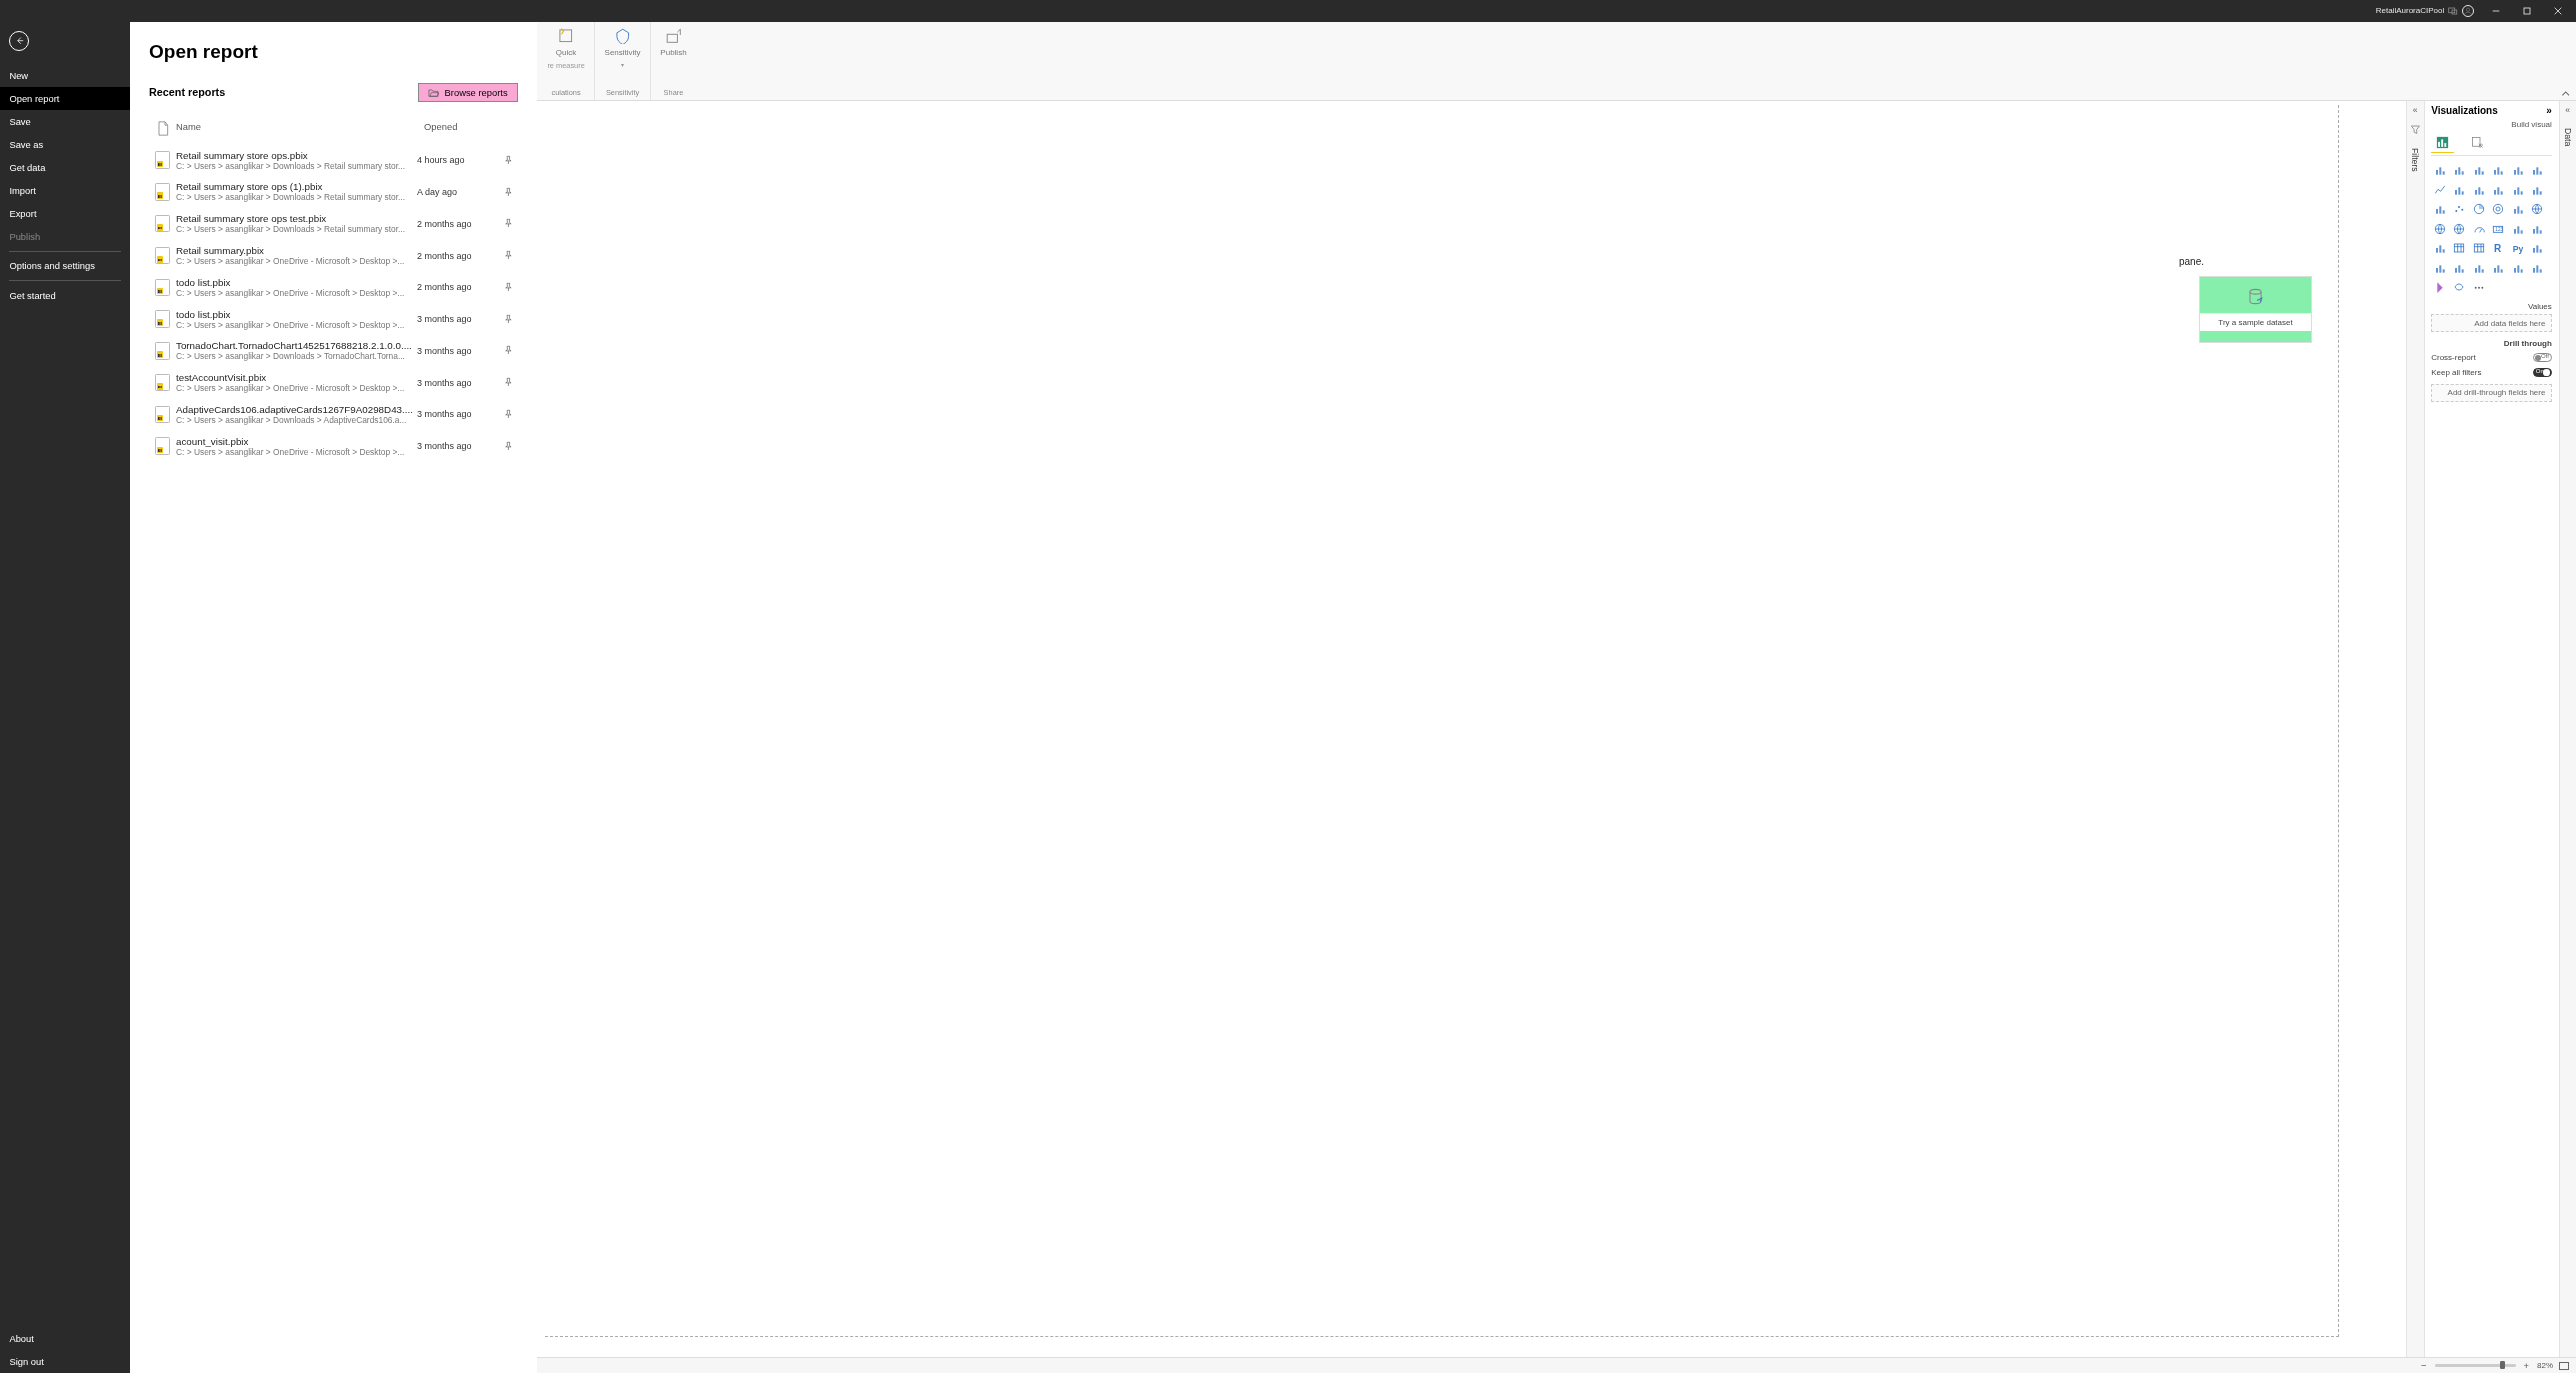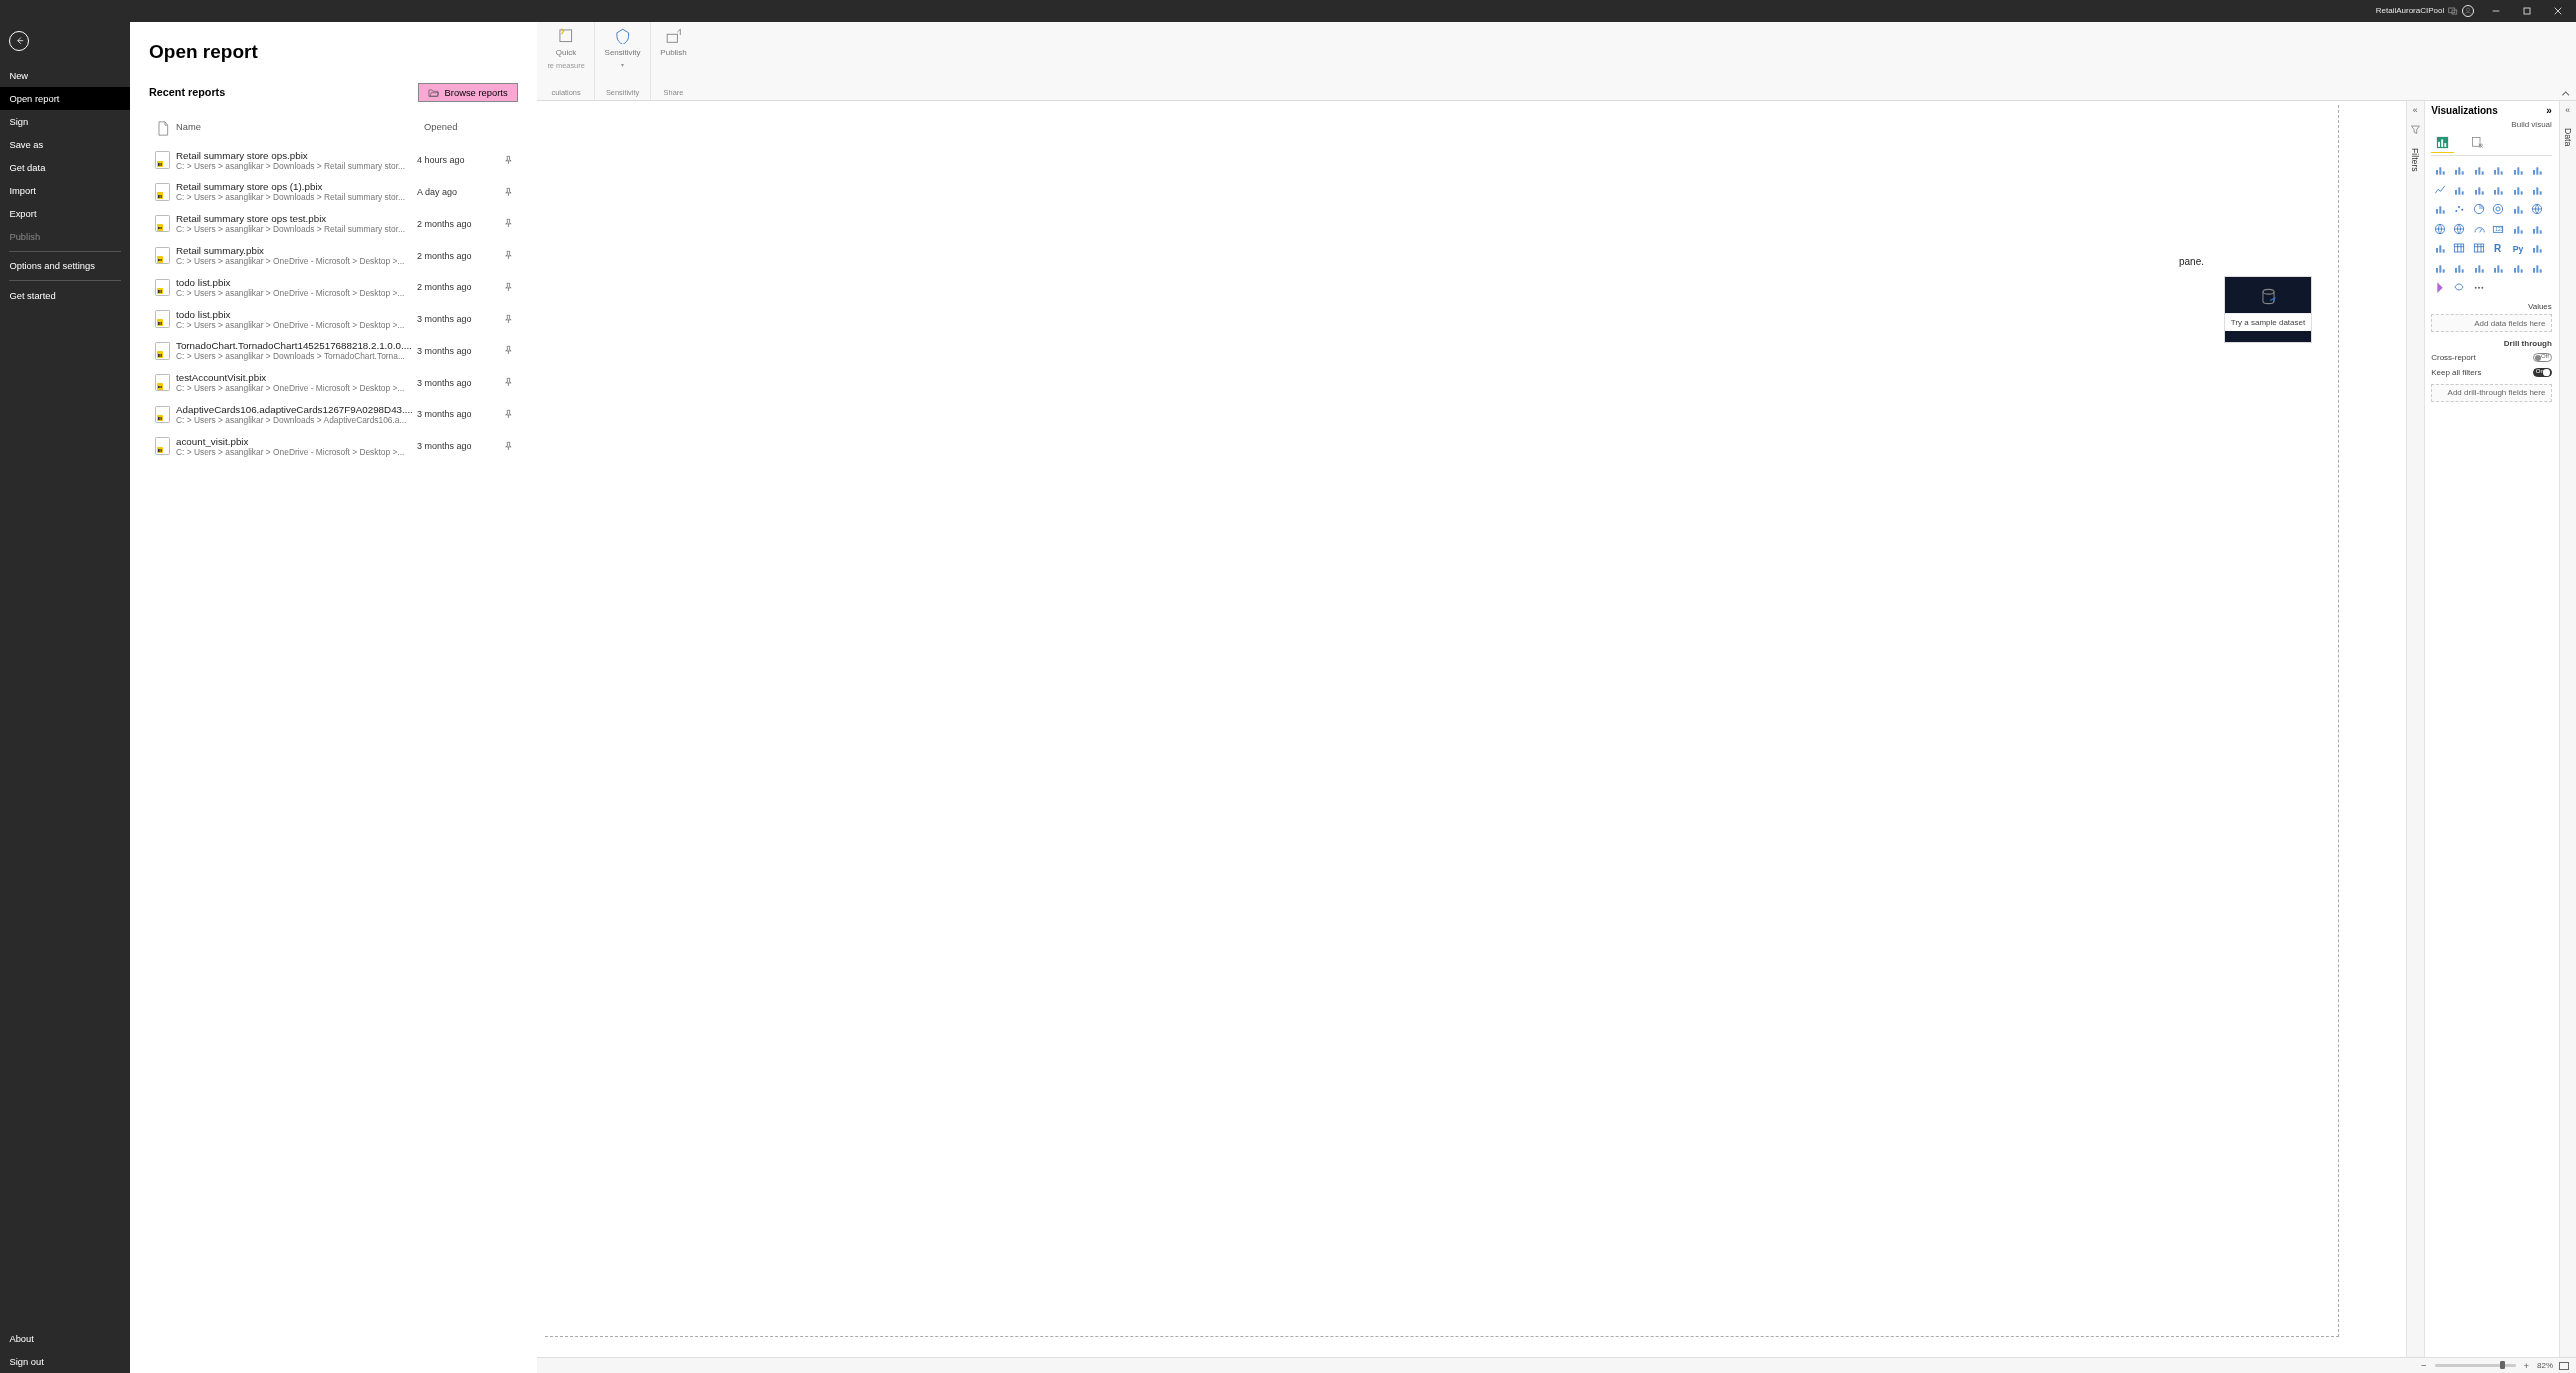--- a/index.html
+++ b/index.html
@@ -125,22 +125,22 @@
     flex:1;display:flex;position:relative;background:#fff;
   }
   .canvas {
     flex:1;position:relative;padding:2px;overflow:hidden;
   }
   .canvas-border{
     position:absolute;top:4px;left:545px;right:67px;bottom:20px;
     border:0.7px dashed #aaa;border-left:none;border-top:none;
   }
   .sample-card{
-    position:absolute;top:175px;right:94px;width:88px;height:67px;
-    border:0.7px solid #ddd;background:#0f172a;display:flex;flex-direction:column;
+    position:absolute;top:175px;right:94px;width:113px;height:67px;
+    border:0.7px solid #ddd;background:#86efac;display:flex;flex-direction:column;
     align-items:center;justify-content:center;font-size:8px;color:#444;
   }
   .sample-card .db-icon svg{width:19px;height:19px;stroke:#888;fill:none;stroke-width:1.5;}
   .sample-card .lbl{margin-top:5.4px;background:#fff;width:100%;text-align:center;padding:4px 0;border-top:0.7px solid #eee;}
   .canvas-hint{
     position:absolute;top:155px;right:202px;font-size:10px;color:#222;
   }
 
   
   .right-panes{display:flex;height:100%;}
@@ -645,21 +645,21 @@
 <div class="backstage">
   <div class="backstage-sidebar">
     <div class="back">
       <svg viewBox="0 0 24 24">
           <path d="M15 4l-8 8 8 8M7 12h14"></path>
         </svg>
     </div>
     <div id="bs-menu">
         <div class="item">New</div>
         <div class="item selected">Open report</div>
-        <div class="item">Sign</div>
+        <div class="item">Save</div>
         <div class="item">Save as</div>
         <div class="item">Get data</div>
         <div class="item">Import</div>
         <div class="item">Export</div>
         <div class="item disabled">Publish</div>
         <div class="divider"></div>
         <div class="item">Options and settings</div>
         <div class="divider"></div>
         <div class="item">Get started</div>
       </div>

